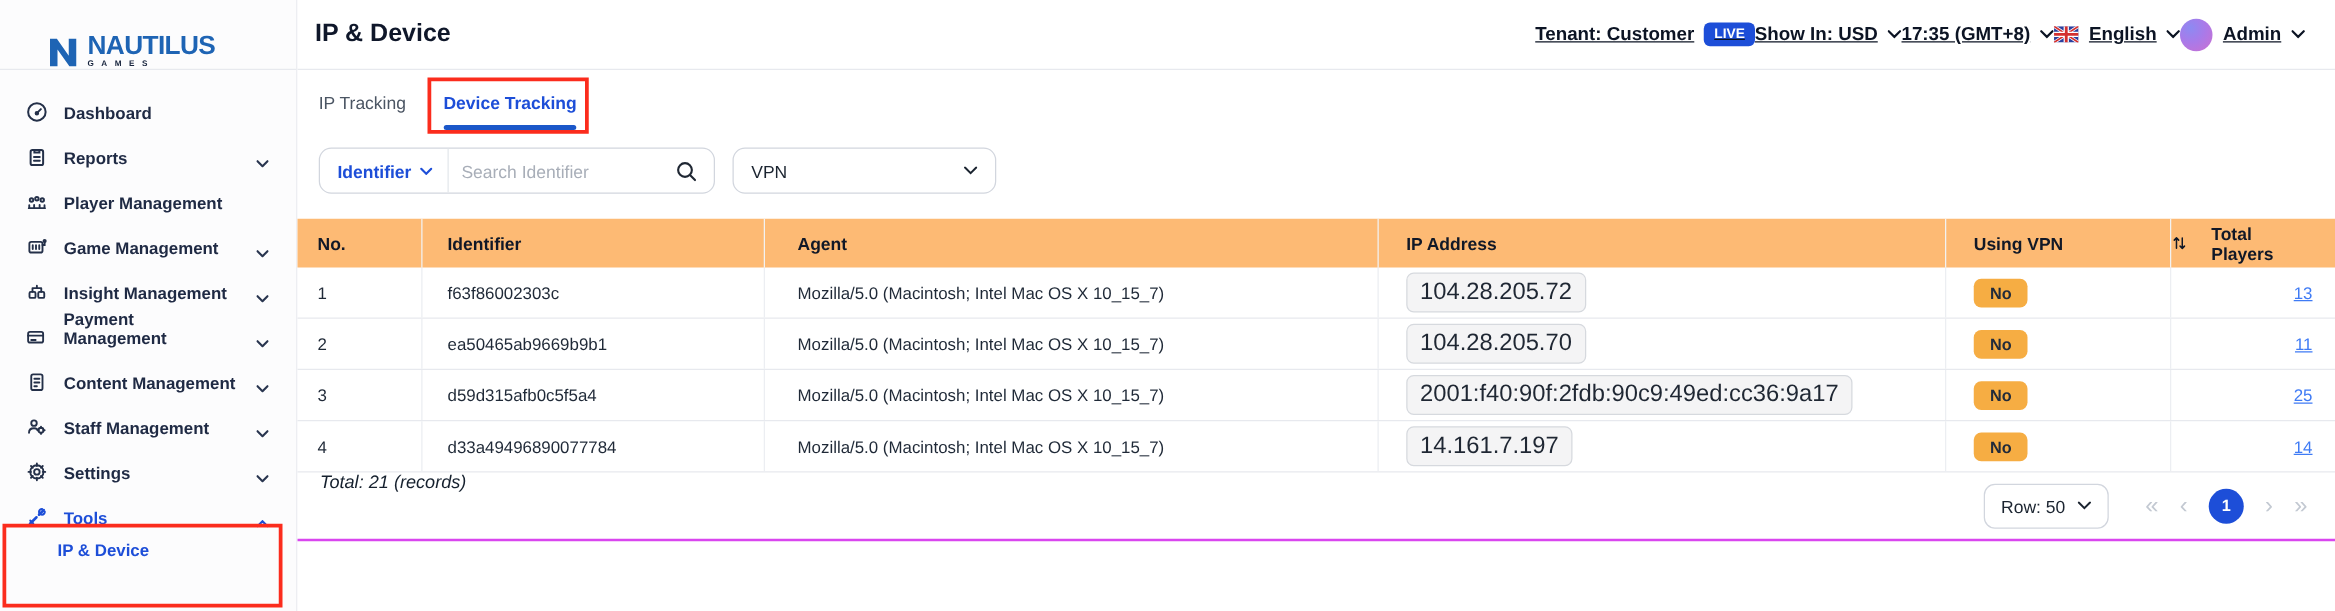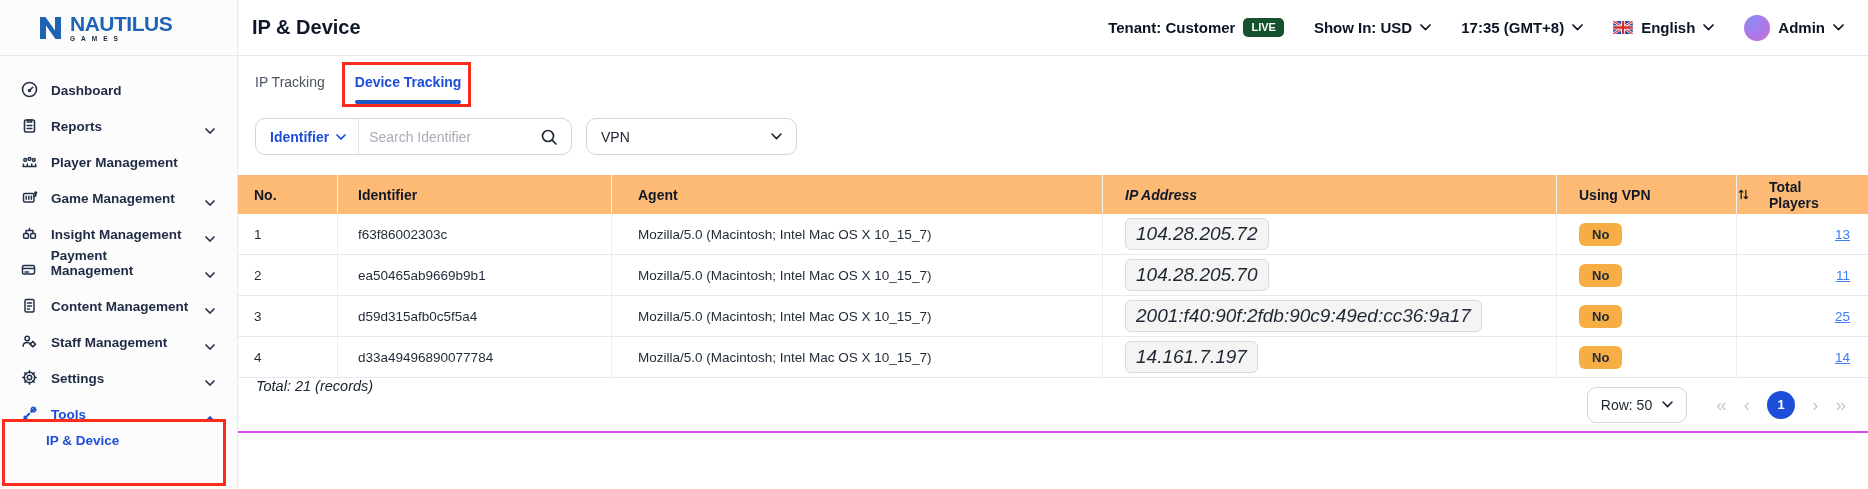--- a/index.html
+++ b/index.html
@@ -8,21 +8,21 @@
     font-family: "Liberation Sans", sans-serif;
     background: #ffffff; color: #1f2a44; position: relative; overflow: hidden;
   }
   svg { display: block; }
 
   
   .sidebar {
     position: absolute; left: 0; top: 0; width: 238px; height: 489px;
     background: #fcfcfd; border-right: 1px solid #e7e9ee;
   }
-  .logo-area { height: 56px; display: flex; align-items: center; padding-left: 37px; border-bottom: 1px solid #e7e9ee; }
+  .logo-area { height: 56px; display: flex; align-items: flex-end; padding-left: 37px; border-bottom: 1px solid #e7e9ee; }
   .logo-mark { margin-right: 6px; }
   .logo-name { color: #1e64b4; font-weight: 800; font-size: 21px; letter-spacing: -0.5px; line-height: 20px; }
   .logo-sub  { color: #16233c; font-weight: 800; font-size: 6.5px; letter-spacing: 6px; margin-top: 1px; }
 
   .nav { padding-top: 6px; }
   .nav-item {
     height: 36px; display: flex; align-items: flex-end; gap: 13px;
     padding: 0 22px 0 20px; font-size: 13.5px; font-weight: 700; color: #1f2a44; cursor: pointer;
   }
   .nav-item .nicon { width: 18px; height: 18px; display: flex; align-items: center; justify-content: center; }
@@ -33,23 +33,23 @@
     font-size: 13.5px; font-weight: 700; color: #1d4ed8; cursor: pointer;
   }
   .redbox { position: absolute; border: 3px solid #fb2c1d; pointer-events: none; }
   .redbox.tools { left: 2px; top: 419px; width: 224px; height: 67px; }
 
   
   .main { position: absolute; left: 238px; top: 0; width: 1630px; height: 489px; background: #fff; }
 
   .topbar { height: 56px; display: flex; align-items: center; padding: 0 24px 0 14px; border-bottom: 1px solid #e7e9ee; }
   .page-title { font-size: 20px; font-weight: 800; color: #0f172a; }
-  .topbar-right { margin-left: auto; display: flex; align-items: center; gap: 30px; font-size: 15px; font-weight: 700; color: #0c1424; }
+  .topbar-right { margin-left: auto; display: flex; align-items: center; font-size: 15px; font-weight: 700; color: #0c1424; text-decoration: underline; }
   .tb-item { display: flex; align-items: center; gap: 8px; cursor: pointer; }
-  .live-badge { background: #14532d; color: #fff; font-size: 11px; font-weight: 700; padding: 3px 8px 4px; border-radius: 5px; }
+  .live-badge { background: #1d4ed8; color: #fff; font-size: 11px; font-weight: 700; padding: 3px 8px 4px; border-radius: 5px; }
   .avatar { width: 26px; height: 26px; border-radius: 50%;
             background: radial-gradient(circle at 32% 28%, #8d8af2 0%, #a97ae9 45%, #cc6fd0 100%); }
 
   
   .tabs { height: 52px; display: flex; align-items: center; gap: 30px; padding-left: 17px; position: relative; }
   .tab { height: 100%; display: flex; align-items: center; font-size: 14px; color: #4b5563; cursor: pointer; position: relative; }
   .tab.active { color: #1d4ed8; font-weight: 700; }
   .tab.active::after { content: ""; position: absolute; left: 0; right: 0; bottom: 4px; height: 4px; background: #1b57c9; border-radius: 2px; }
   .redbox.tab-box { left: 104px; top: 6px; width: 129px; height: 45px; }
 
@@ -70,21 +70,21 @@
   .table { margin-top: 20px; width: 1630px; font-size: 13.5px; }
   .tr { display: flex; align-items: center; }
   .thead { height: 39px; background: #fdba74; font-weight: 700; font-size: 14px; color: #111827; }
   .thead .td { border-right: 1px solid #f2f2f2; height: 100%; display: flex; align-items: center; }
   .tbody .tr { height: 41px; border-bottom: 1px solid #e7e9ee; color: #1f2937; }
   .tbody .td { border-right: 1px solid #eceef2; height: 100%; display: flex; align-items: center; }
   .td:last-child { border-right: none !important; }
   .c1 { width: 100px; padding-left: 16px; }
   .c2 { width: 274px; padding-left: 20px; }
   .c3 { width: 491px; padding-left: 26px; }
-  .c4 { width: 454px; padding-left: 22px; font-style: italic; }
+  .c4 { width: 454px; padding-left: 22px; }
   .c5 { width: 180px; padding-left: 22px; }
   .c6 { width: 131px; justify-content: flex-end; padding-right: 18px; }
   .th-sort { display: flex; align-items: center; gap: 19px; }
   .ip-pill { background: #f4f4f5; border: 1px solid #d6d9de; border-radius: 6px; padding: 4px 10px; font-size: 19px; color: #1f2733; }
   .vpn-badge { background: #f6ad43; border-radius: 6px; padding: 4px 13px; font-size: 13px; font-weight: 700; color: #222b3a; }
   .players-link { color: #3f7bf5; text-decoration: underline; font-size: 13.5px; cursor: pointer; }
 
   
   .tfoot { height: 55px; display: flex; padding: 0 22px 0 18px; border-bottom: 2px solid #d946ef; }
   .total-text { font-style: italic; font-size: 14.5px; color: #15202e; }

